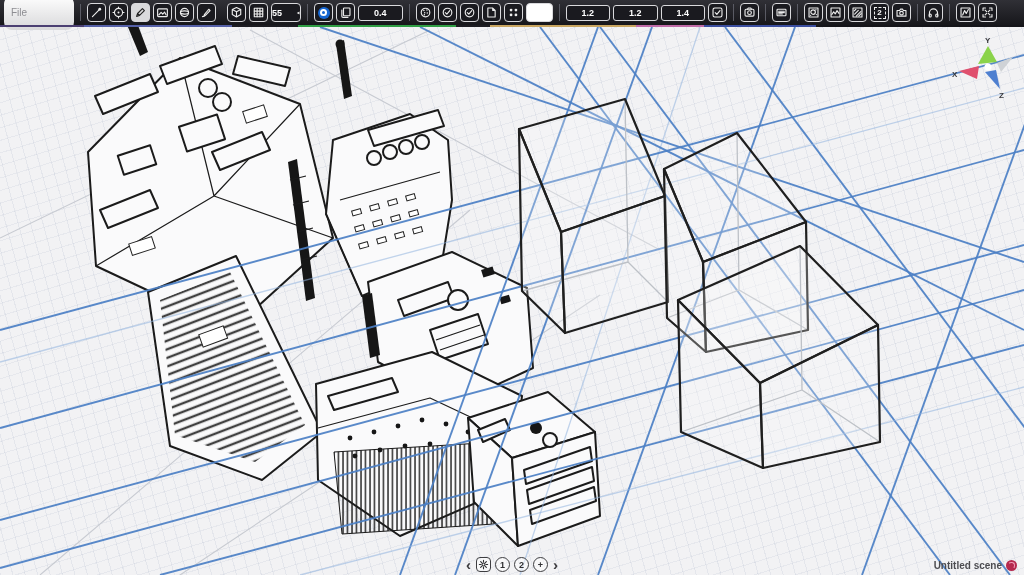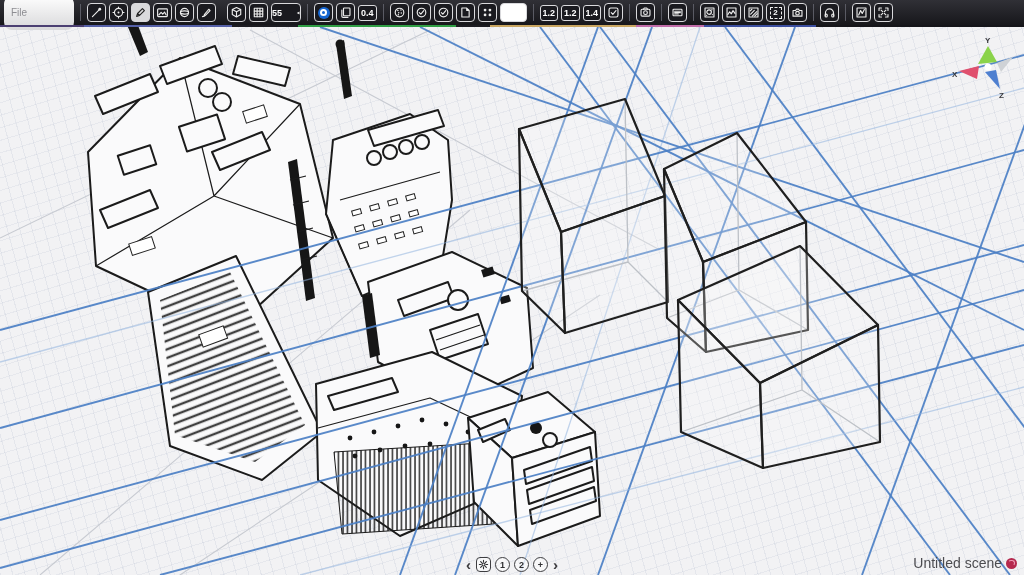--- a/index.html
+++ b/index.html
@@ -17,21 +17,21 @@
   .sep{width:1px;min-width:1px;height:17px;background:#5a5b64;margin:0 3px;}
   .gap{width:5px;min-width:5px;}
   .tb{width:19px;height:19px;min-width:19px;border:1.5px solid #d9d9dc;border-radius:4px;
     background:#1a1a1f;display:flex;align-items:center;justify-content:center;
     box-sizing:border-box;position:relative;}
   .tb.sel{background:#dadadc;}
   .tb.wide{width:30px;min-width:30px;gap:14px;}
   .tb.swatch{width:27px;min-width:27px;background:#fff;}
   .tv{height:16px;border:1.5px solid #d9d9dc;border-radius:3px;background:#1a1a1f;
     color:#fff;font-size:9px;font-weight:bold;display:flex;align-items:center;
-    padding:0 2px;box-sizing:border-box;}
+    padding:0 15px;box-sizing:border-box;}
   .ic{stroke:#ececec;fill:none;stroke-width:1.4;stroke-linecap:round;stroke-linejoin:round;}
   .icf{fill:#ececec;stroke:none;}
   .sel .ic{stroke:#222;}
   .fovtxt{color:#fff;font-size:9px;font-weight:bold;}
   .bd-outer{width:12px;height:12px;border-radius:50%;background:var(--brush,#1767d2);
     display:flex;align-items:center;justify-content:center;}
   .bd-ring{width:7px;height:7px;border-radius:50%;background:#fff;
     display:flex;align-items:center;justify-content:center;}
   .bd-core{width:3.5px;height:3.5px;border-radius:50%;background:var(--brush,#1767d2);}
   .dashed{width:12px;height:12px;border:1px dashed #ececec;display:flex;align-items:center;
@@ -62,21 +62,21 @@
     display:flex;align-items:center;gap:4px;z-index:15;}
   .nav-chev{font-size:15px;line-height:15px;font-weight:bold;color:#3c3c3f;padding:0 1px;}
   .nav-btn{width:15px;height:15px;border:1.6px solid #3e3e41;display:flex;align-items:center;
     justify-content:center;font-size:9px;font-weight:bold;color:#2f2f32;
     background:rgba(255,255,255,.45);box-sizing:border-box;}
   .rsq{border-radius:4px;} .crc{border-radius:50%;}
 
   
   .scene-status{position:absolute;right:7px;bottom:4px;display:flex;align-items:center;
     gap:4px;z-index:15;}
-  .scene-label{font-size:14px;font-weight:normal;color:#4c4c50;}
+  .scene-label{font-size:10px;font-weight:bold;color:#4c4c50;}
   .badge{width:11px;height:11px;border-radius:50%;background:var(--badge,#b5294e);position:relative;}
   .badge::after{content:"";position:absolute;top:2px;left:2px;width:4.5px;height:4.5px;
     border-radius:50%;border:1.5px solid #ef9ab5;border-left-color:transparent;
     border-bottom-color:transparent;}
 </style>
 </head>
 <body>
 
 <div class="toolbar">
   <div class="file-btn">File</div>

